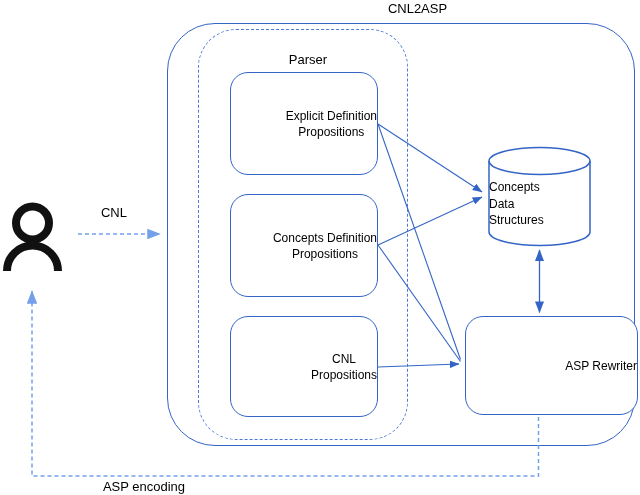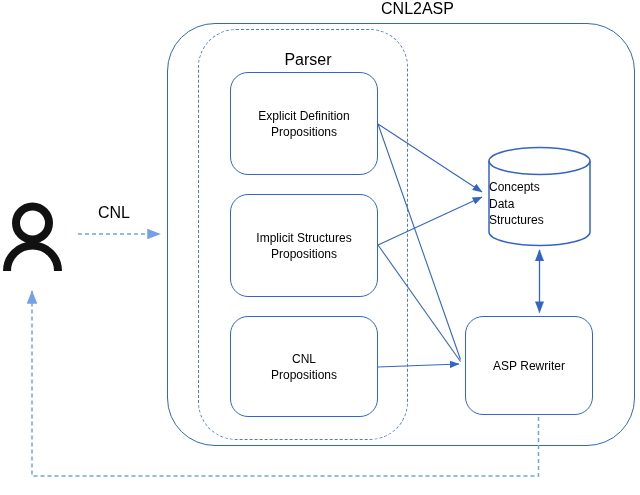--- a/index.html
+++ b/index.html
@@ -9,21 +9,21 @@
     width: 640px;
     height: 495px;
     background: #ffffff;
     font-family: "Liberation Sans", sans-serif;
     color: #000000;
     overflow: hidden;
   }
   .label {
     position: absolute;
     text-align: center;
-    font-size: 16px;
+    font-size: 13px;
     line-height: 15px;
     color: #000;
   }
   .container-outline {
     position: absolute;
     background: transparent;
   }
   .outer-box {
     left: 167px; top: 23px; width: 468px; height: 423px;
     border: 1.5px solid #3465c6;
@@ -34,31 +34,31 @@
     border: 1.5px dashed #4a79d8;
     border-radius: 38px;
   }
   .node {
     position: absolute;
     background: #ffffff;
     border: 1.5px solid #3465c6;
     border-radius: 18px;
     display: flex;
     align-items: center;
-    justify-content: center;
+    justify-content: flex-end;
     text-align: center;
     font-size: 12px;
     line-height: 16px;
     white-space: pre-line;
     z-index: 3;
   }
   .node-explicit { left: 230px; top: 72px;  width: 148px; height: 103px; }
   .node-implicit { left: 230px; top: 194px; width: 148px; height: 103px; }
   .node-cnlprops { left: 230px; top: 316px; width: 148px; height: 101px; }
-  .node-asp      { left: 465px; top: 316px; width: 128px; height: 99px;  }
+  .node-asp      { left: 465px; top: 316px; width: 173px; height: 99px;  }
   .svg-layer {
     position: absolute;
     left: 0; top: 0;
     width: 640px; height: 495px;
     z-index: 2;
   }
   .cyl-text {
     position: absolute;
     left: 489px; top: 179px; width: 102px;
     font-size: 12px;
@@ -115,30 +115,31 @@
       <path d="M489 161 A50.5 13.5 0 0 1 590 161 L590 232 A50.5 13.5 0 0 1 489 232 Z"></path>
       <path d="M489 161 A50.5 13.5 0 0 0 590 161" fill="none"></path>
     </g>
   </svg>
 
   <div class="node node-explicit">
     <span>Explicit Definition
 Propositions</span>
   </div>
   <div class="node node-implicit">
-    <span>Implicit Structures
+    <span>Concepts Definition
 Propositions</span>
   </div>
   <div class="node node-cnlprops">
     <span>CNL
 Propositions</span>
   </div>
   <div class="node node-asp">
     <span>ASP Rewriter</span>
   </div>
 
   <div class="cyl-text">Concepts
 Data
 Structures</div>
 
   <div class="label cnl-label">CNL</div>
+  <div class="label aspenc-label">ASP encoding</div>
 
 </div>
 
 </body></html>

